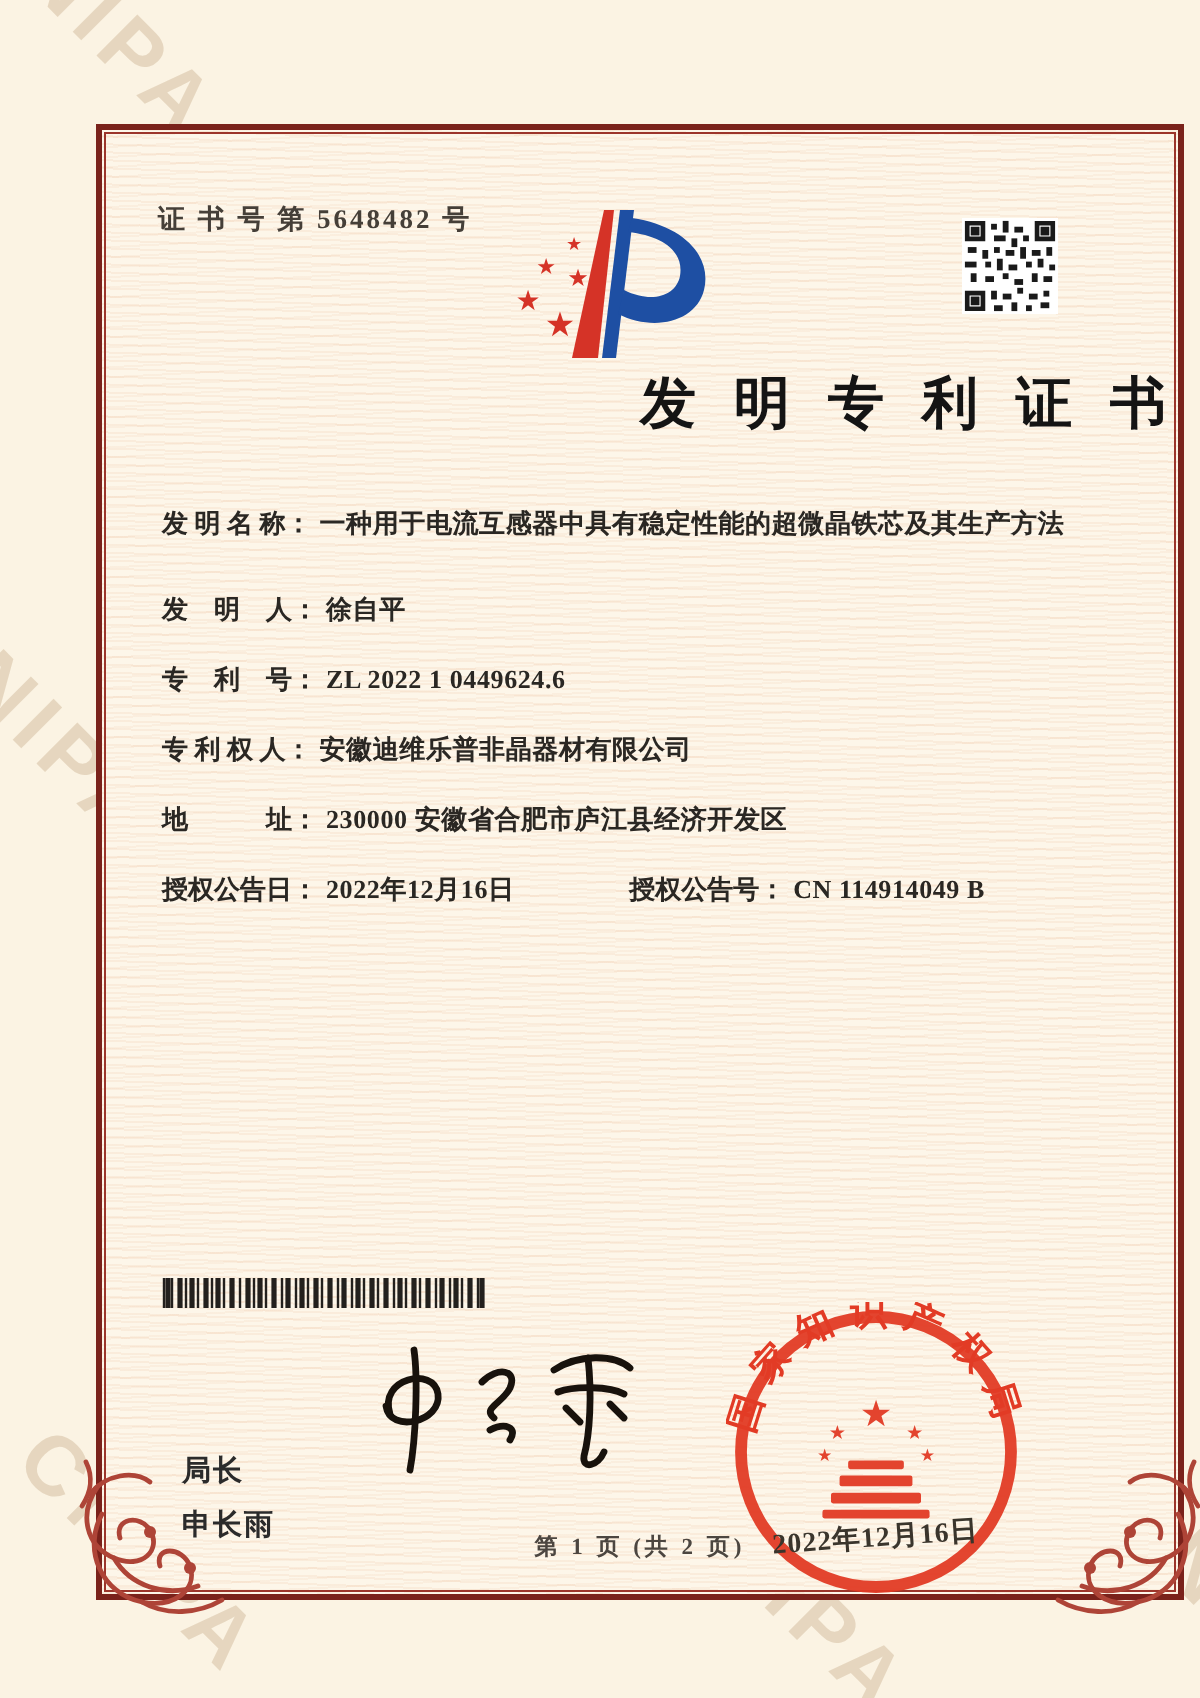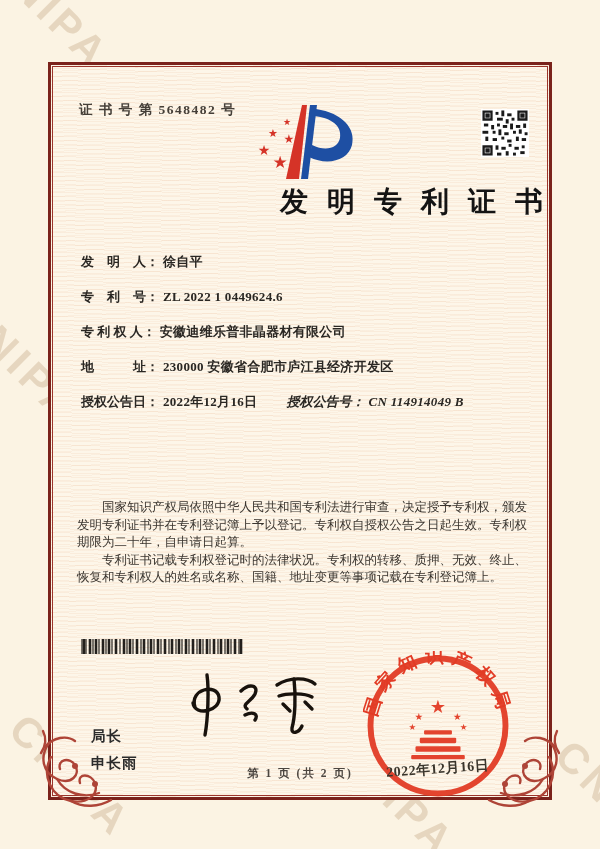--- a/index.html
+++ b/index.html
@@ -9,21 +9,21 @@
     font-family:"Liberation Serif","DejaVu Serif",serif;
   }
   .wm{
     position:absolute;
     font-family:"Liberation Sans","DejaVu Sans",sans-serif;
     font-weight:700;font-size:42px;letter-spacing:5px;
     color:rgba(198,168,135,0.38);
     transform:rotate(45deg);white-space:nowrap;pointer-events:none;
   }
   .frame{
-    position:absolute;left:48px;top:62px;width:504px;height:738px;
+    position:absolute;left:48px;top:62px;width:544px;height:738px;
     box-sizing:border-box;border:3px solid #7a221b;
     background:
       repeating-linear-gradient(2deg, rgba(223,146,96,0.10) 0 1px, rgba(0,0,0,0) 1px 4px),
       repeating-linear-gradient(-3deg, rgba(223,146,96,0.08) 0 1px, rgba(0,0,0,0) 1px 5px),
       #fdf6e9;
     padding-left: 32px;
   }
   .frame-inner{
     position:absolute;inset:1px;border:1px solid #9c352b;pointer-events:none;
   }
@@ -35,21 +35,21 @@
   .qr{position:absolute;left:430px;top:44px;width:48px;height:48px;}
   .title{
     position:absolute;top:118px;left:0;width:100%;text-align:right;
     font-size:28px;font-weight:700;color:#141414;letter-spacing:6px;
   }
   .fields{position:absolute;left:30px;top:186px;right:12px;font-size:13px;font-weight:600;color:#2a2723;}
   .frow{margin-bottom:13px;line-height:22px;white-space:nowrap;}
   .frow.first{margin-bottom:21px;}
   .flabel{display:inline-block;white-space:pre;margin-right:4px;}
   .fval{letter-spacing:0.3px;}
-  .frow.double .pair2{margin-left:26px;font-style:italic;}
+  .frow.double .pair2{margin-left:54px;}
   .paras{
     position:absolute;left:26px;right:22px;top:434px;
     font-size:12.5px;line-height:17.5px;color:#3a352f;text-align:justify;
   }
   .paras p{margin:0;text-indent:2em;}
   .barcode{position:absolute;left:30px;top:574px;}
   .issuer{
     position:absolute;left:40px;top:622px;
     font-family:"Liberation Sans","DejaVu Sans",sans-serif;
     font-weight:700;font-size:14.5px;color:#2b2b2b;line-height:27px;letter-spacing:1px;margin-top:36px;
@@ -141,42 +141,41 @@
           <rect x="11" y="30" width="3" height="2"></rect>
           <rect x="17" y="29" width="2" height="3"></rect>
         <rect x="22" y="30" width="2" height="2"></rect>
           <rect x="27" y="29" width="3" height="2"></rect>
       </g>
     </svg>
 
     <div class="title">发 明 专 利 证 书</div>
 
     <div class="fields">
+      <div class="frow first">
+        <span class="flabel">发 明 名 称：</span><span class="fval">一种用于电流互感器中具有稳定性能的超微晶铁芯及其生产方法</span>
+      </div>
       <div class="frow">
         <span class="flabel">发　明　人：</span><span class="fval">徐自平</span>
       </div>
       <div class="frow">
         <span class="flabel">专　利　号：</span><span class="fval">ZL 2022 1 0449624.6</span>
       </div>
       <div class="frow">
         <span class="flabel">专 利 权 人：</span><span class="fval">安徽迪维乐普非晶器材有限公司</span>
       </div>
       <div class="frow">
         <span class="flabel">地　　　址：</span><span class="fval">230000 安徽省合肥市庐江县经济开发区</span>
       </div>
       <div class="frow double">
         <span><span class="flabel">授权公告日：</span><span class="fval">2022年12月16日</span></span>
         <span class="pair2"><span class="flabel">授权公告号：</span><span class="fval">CN 114914049 B</span></span>
       </div>
     </div>
 
-    <div class="paras">
-      <p>国家知识产权局依照中华人民共和国专利法进行审查，决定授予专利权，颁发发明专利证书并在专利登记簿上予以登记。专利权自授权公告之日起生效。专利权期限为二十年，自申请日起算。</p>
-      <p>专利证书记载专利权登记时的法律状况。专利权的转移、质押、无效、终止、恢复和专利权人的姓名或名称、国籍、地址变更等事项记载在专利登记簿上。</p>
-    </div>
 
     <svg class="barcode" width="162" height="15" viewBox="0 0 162 15">
       <g stroke="#23201d">
         <path stroke-width="1.2" d="M1,0V15M5,0V15M12,0V15M18,0V15M25,0V15M31,0V15M39,0V15M46,0V15M52,0V15M60,0V15M67,0V15M73,0V15M80,0V15M88,0V15M95,0V15M101,0V15M108,0V15M116,0V15M122,0V15M129,0V15M137,0V15M144,0V15M150,0V15M158,0V15"></path>
         <path stroke-width="2.6" d="M3,0V15M9,0V15M15,0V15M22,0V15M28,0V15M35,0V15M43,0V15M49,0V15M56,0V15M63,0V15M70,0V15M77,0V15M84,0V15M91,0V15M98,0V15M105,0V15M112,0V15M119,0V15M126,0V15M133,0V15M140,0V15M147,0V15M154,0V15M160,0V15"></path>
       </g>
     </svg>
 
     <div class="issuer">
       <div>局长</div>

